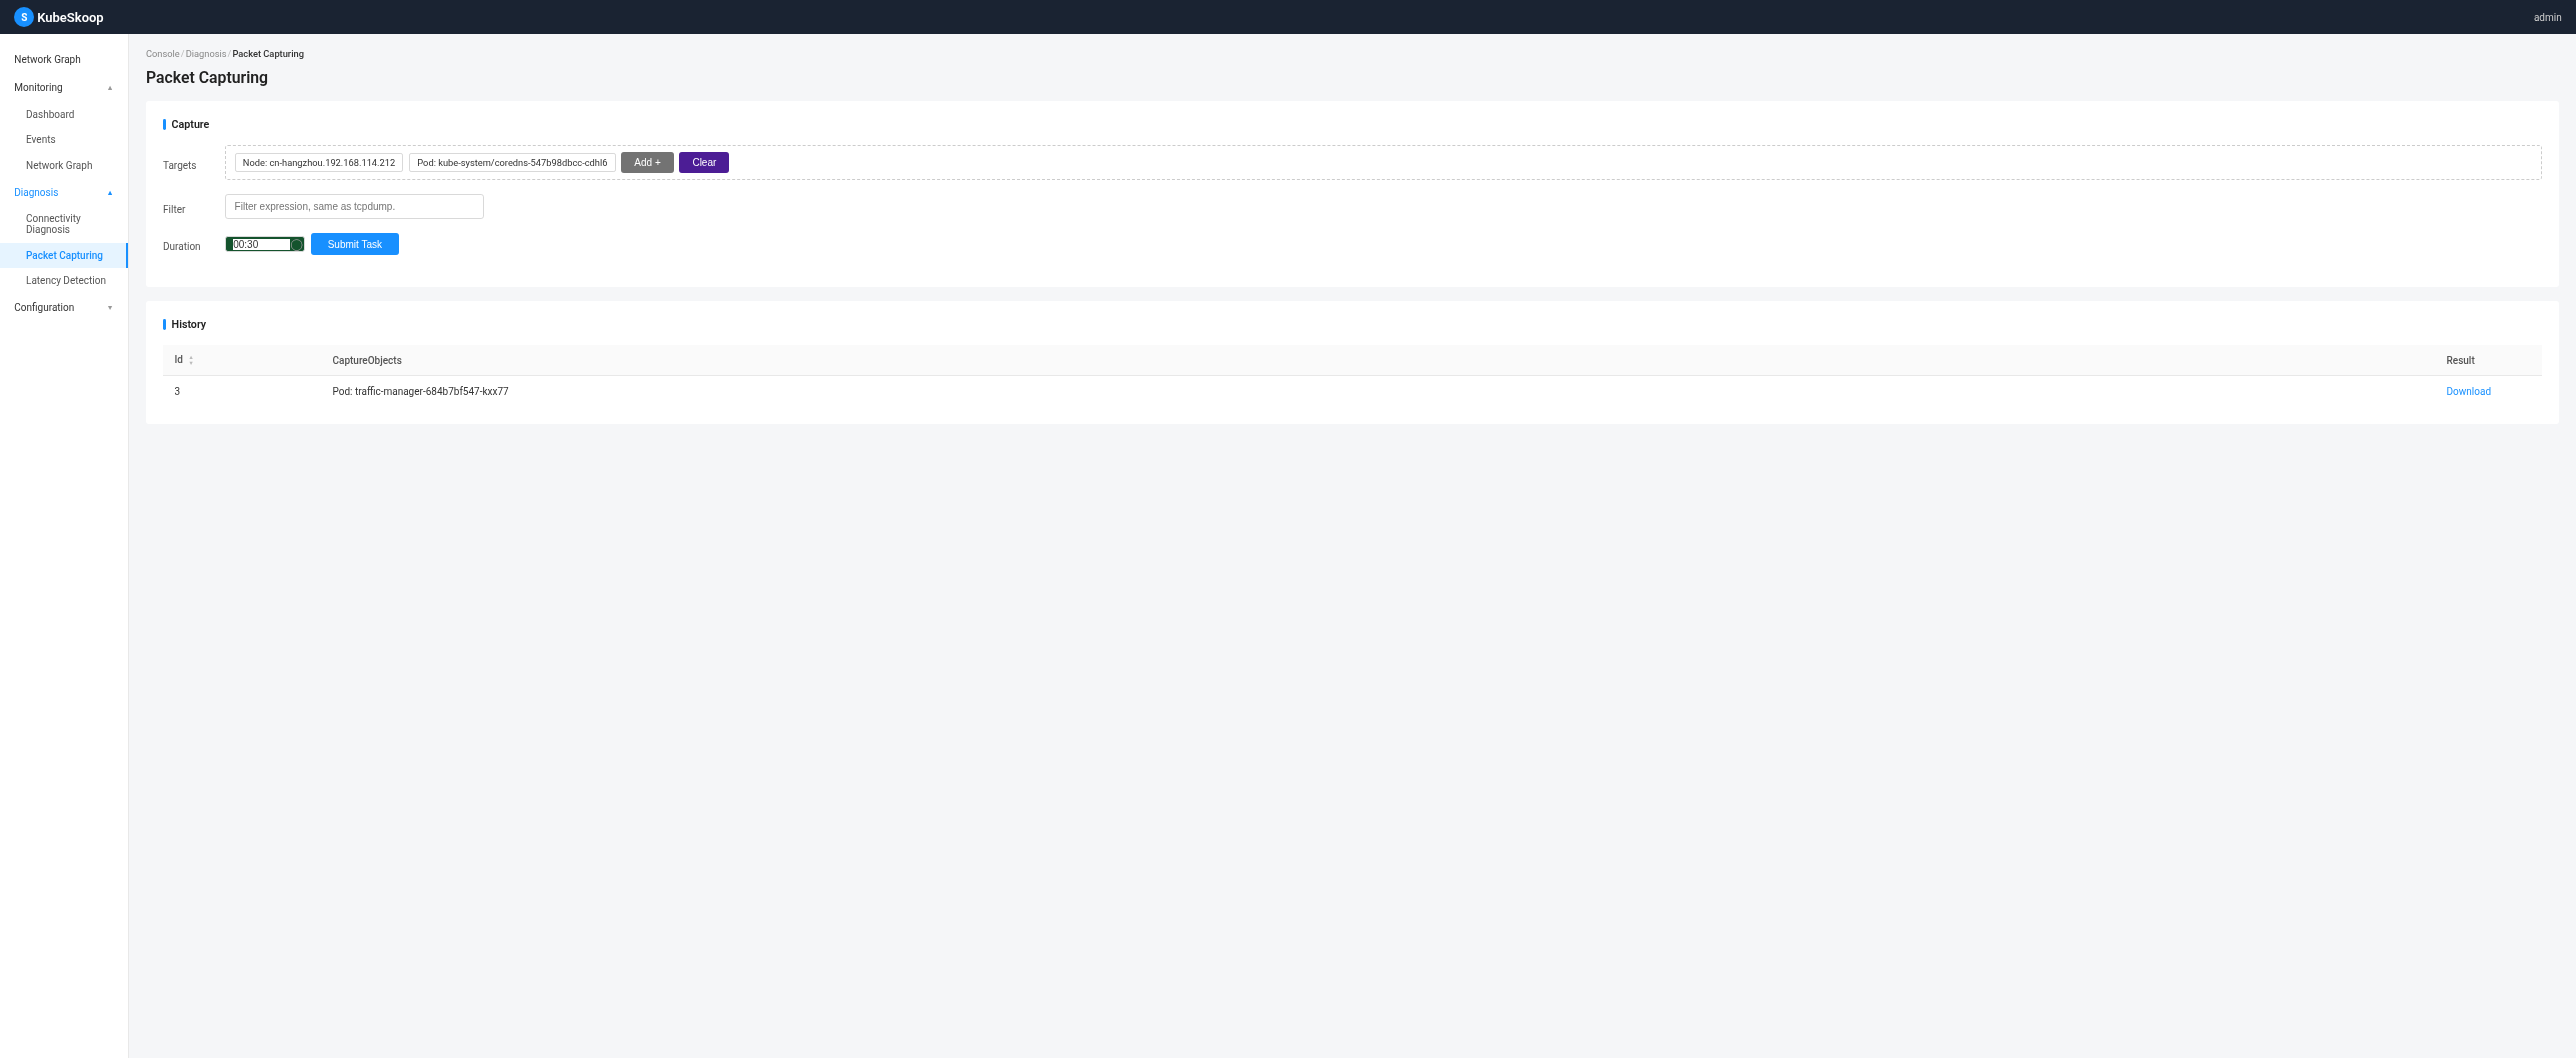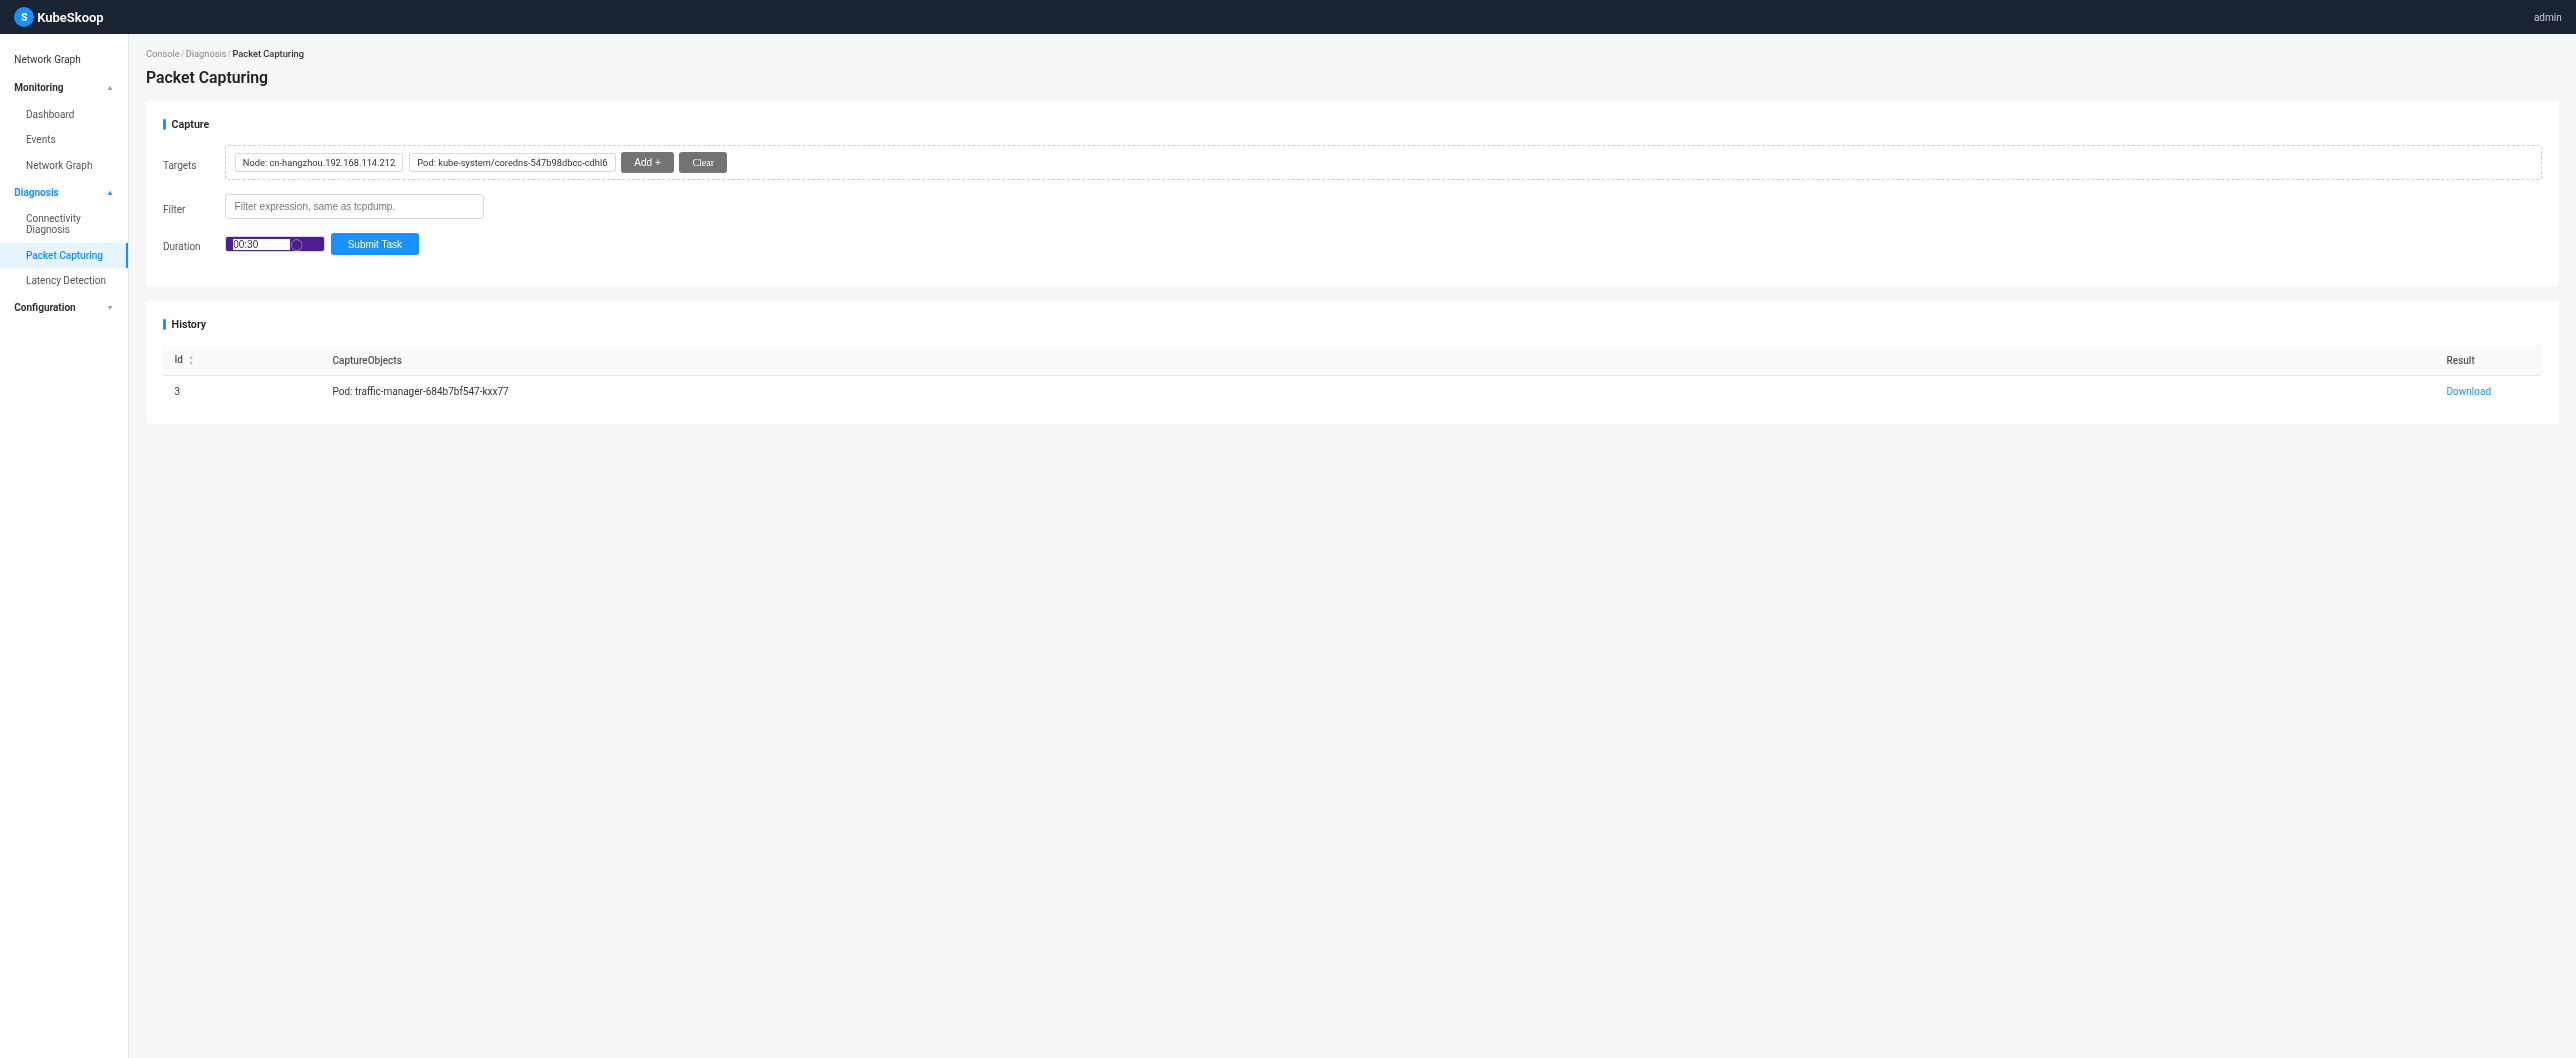--- a/index.html
+++ b/index.html
@@ -66,21 +66,21 @@
       display: flex;
       align-items: center;
       justify-content: space-between;
     }
     .sidebar-item.top-level {
       color: #333;
       font-weight: 400;
     }
     .sidebar-item.section-header {
       color: #333;
-      font-weight: 700;
+      font-weight: 400;
     }
     .sidebar-subitem {
       padding: 7.2px 14.3px 7.2px 26px;
       cursor: pointer;
       font-size: 10px;
       color: #555;
     }
     .sidebar-subitem.active {
       color: #1890ff;
       background: #e6f4ff;
@@ -191,23 +191,22 @@
       border-radius: 2.9px;
       font-size: 10px;
       cursor: pointer;
       border: none;
     }
     .btn-primary {
       background: #737373;
       color: #fff;
     }
     .btn-danger {
-      background: #737373;
+      background: #4c1d95;
       color: #fff;
-      font-family: Liberation Serif, serif;
     }
     .btn-submit {
       background: #1890ff;
       color: #fff;
       padding: 5.7px 17px;
       font-size: 10px;
       border-radius: 2.9px;
       cursor: pointer;
       border: none;
     }
@@ -352,21 +351,21 @@
       <div class="form-row">
         <div class="form-label">Filter</div>
         <div class="form-control">
           <input class="filter-input" type="text" placeholder="Filter expression, same as tcpdump." style="">
         </div>
       </div>
 
       <div class="form-row">
         <div class="form-label">Duration</div>
         <div class="form-control duration-wrapper">
-          <div style="display:flex;align-items:center;border:0.7px solid #d9d9d9;border-radius:2.9px;padding:0 7.2px;width:100px;background:#4c1d95;">
+          <div style="display:flex;align-items:center;border:0.7px solid #d9d9d9;border-radius:2.9px;padding:0 7.2px;width:80px;background:#14532d;">
             <input type="text" value="00:30" style="border: none; outline: none; font-size: 10px; color: rgb(51, 51, 51); width: 57px;">
             <span class="clock-icon">◯</span>
           </div>
           <button class="btn-submit">Submit Task</button>
         </div>
       </div>
     </div>
 
     <div class="card">
       <div class="section-title">History</div>

